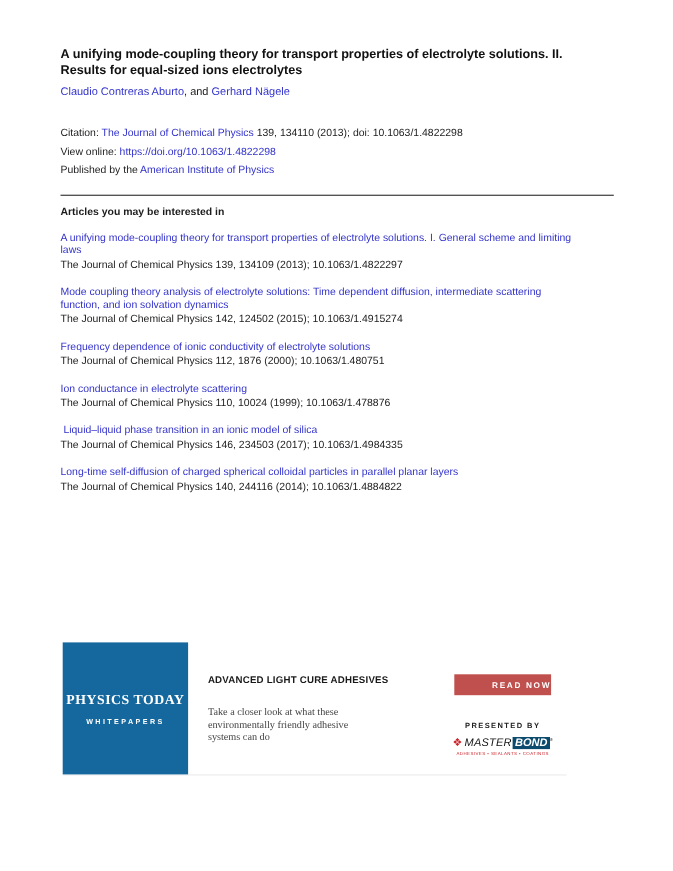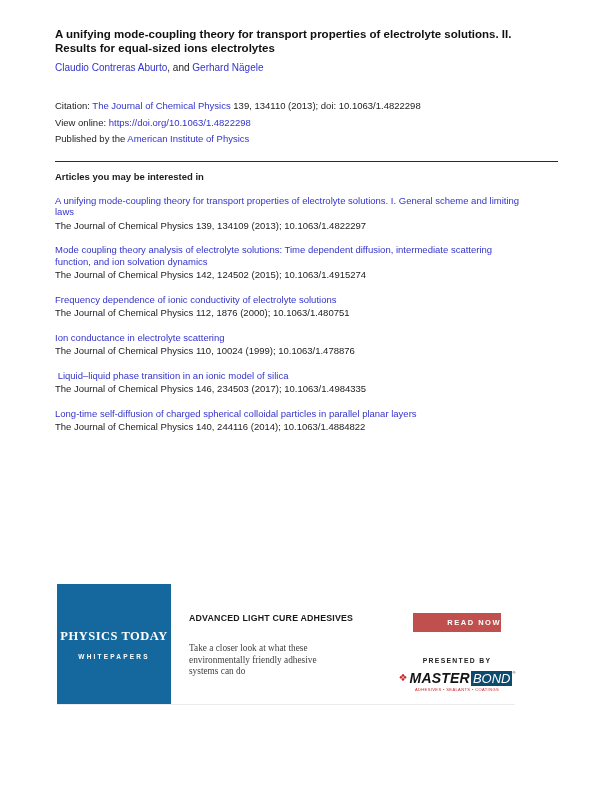--- a/index.html
+++ b/index.html
@@ -5,21 +5,21 @@
   html, body { margin: 0; padding: 0; background: #ffffff; }
   .page {
     position: relative;
     width: 612px;
     height: 792px;
     background: #ffffff;
     font-family: "Liberation Sans", sans-serif;
     color: #1c1c1e;
     overflow: hidden;
   }
-  .content { position: absolute; left: 55px; top: 28px; width: 503px; }
+  .content { position: absolute; left: 55px; top: 44px; width: 503px; }
 
   .title {
     margin: 0;
     font-size: 11.5px;
     line-height: 13.5px;
     font-weight: bold;
     color: #111111;
     white-space: pre-line;
   }
   .authors { margin-top: 7px; font-size: 10px; line-height: 12px; }
@@ -128,26 +128,26 @@
   .ad-presented {
     margin-top: 25px;
     font-size: 6.8px;
     font-weight: bold;
     letter-spacing: 1.3px;
     color: #222222;
   }
   .mb-logo { margin-top: 6px; display: flex; align-items: center; cursor: pointer; }
   .mb-diamond { color: #cc2229; font-size: 10px; line-height: 10px; margin-right: 2px; }
   .mb-master {
+    font-weight: normal; font-style: italic;
+    font-size: 10px; color: #141414; letter-spacing: 0.2px;
+  }
+  .mb-bond {
     font-weight: bold; font-style: italic;
-    font-size: 14px; color: #141414; letter-spacing: 0.2px;
-  }
-  .mb-bond {
-    font-weight: normal; font-style: italic;
-    font-size: 13px; color: #ffffff; background: #0c4a6e;
+    font-size: 10px; color: #ffffff; background: #0c4a6e;
     padding: 0 2px; margin-left: 1px;
   }
   .mb-reg { font-size: 4px; color: #141414; align-self: flex-start; }
   .mb-tagline {
     margin-top: 1px;
     font-size: 4px;
     color: #cc2229;
     letter-spacing: 0.4px;
     white-space: nowrap;
   }

